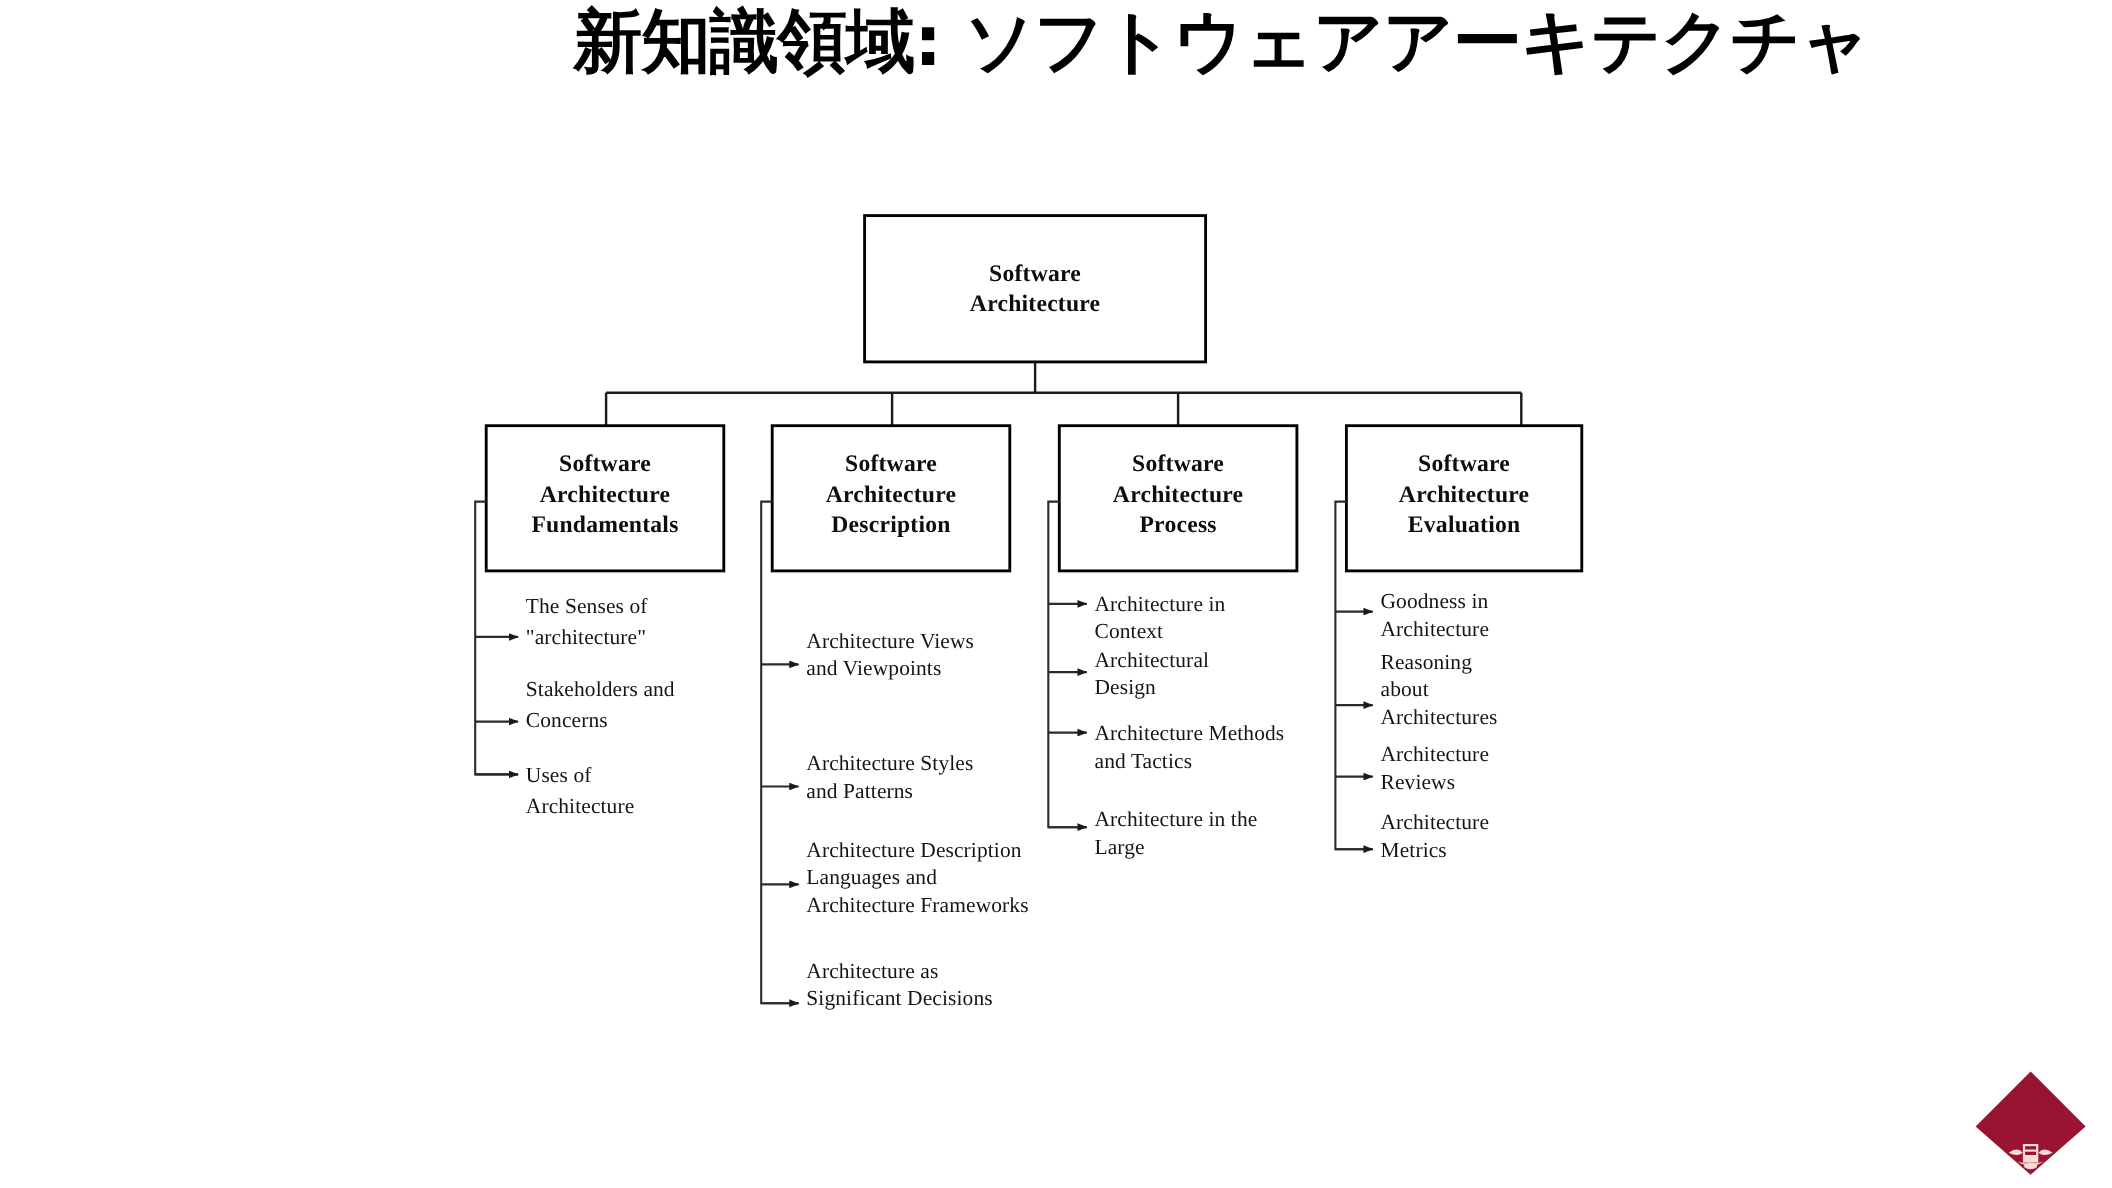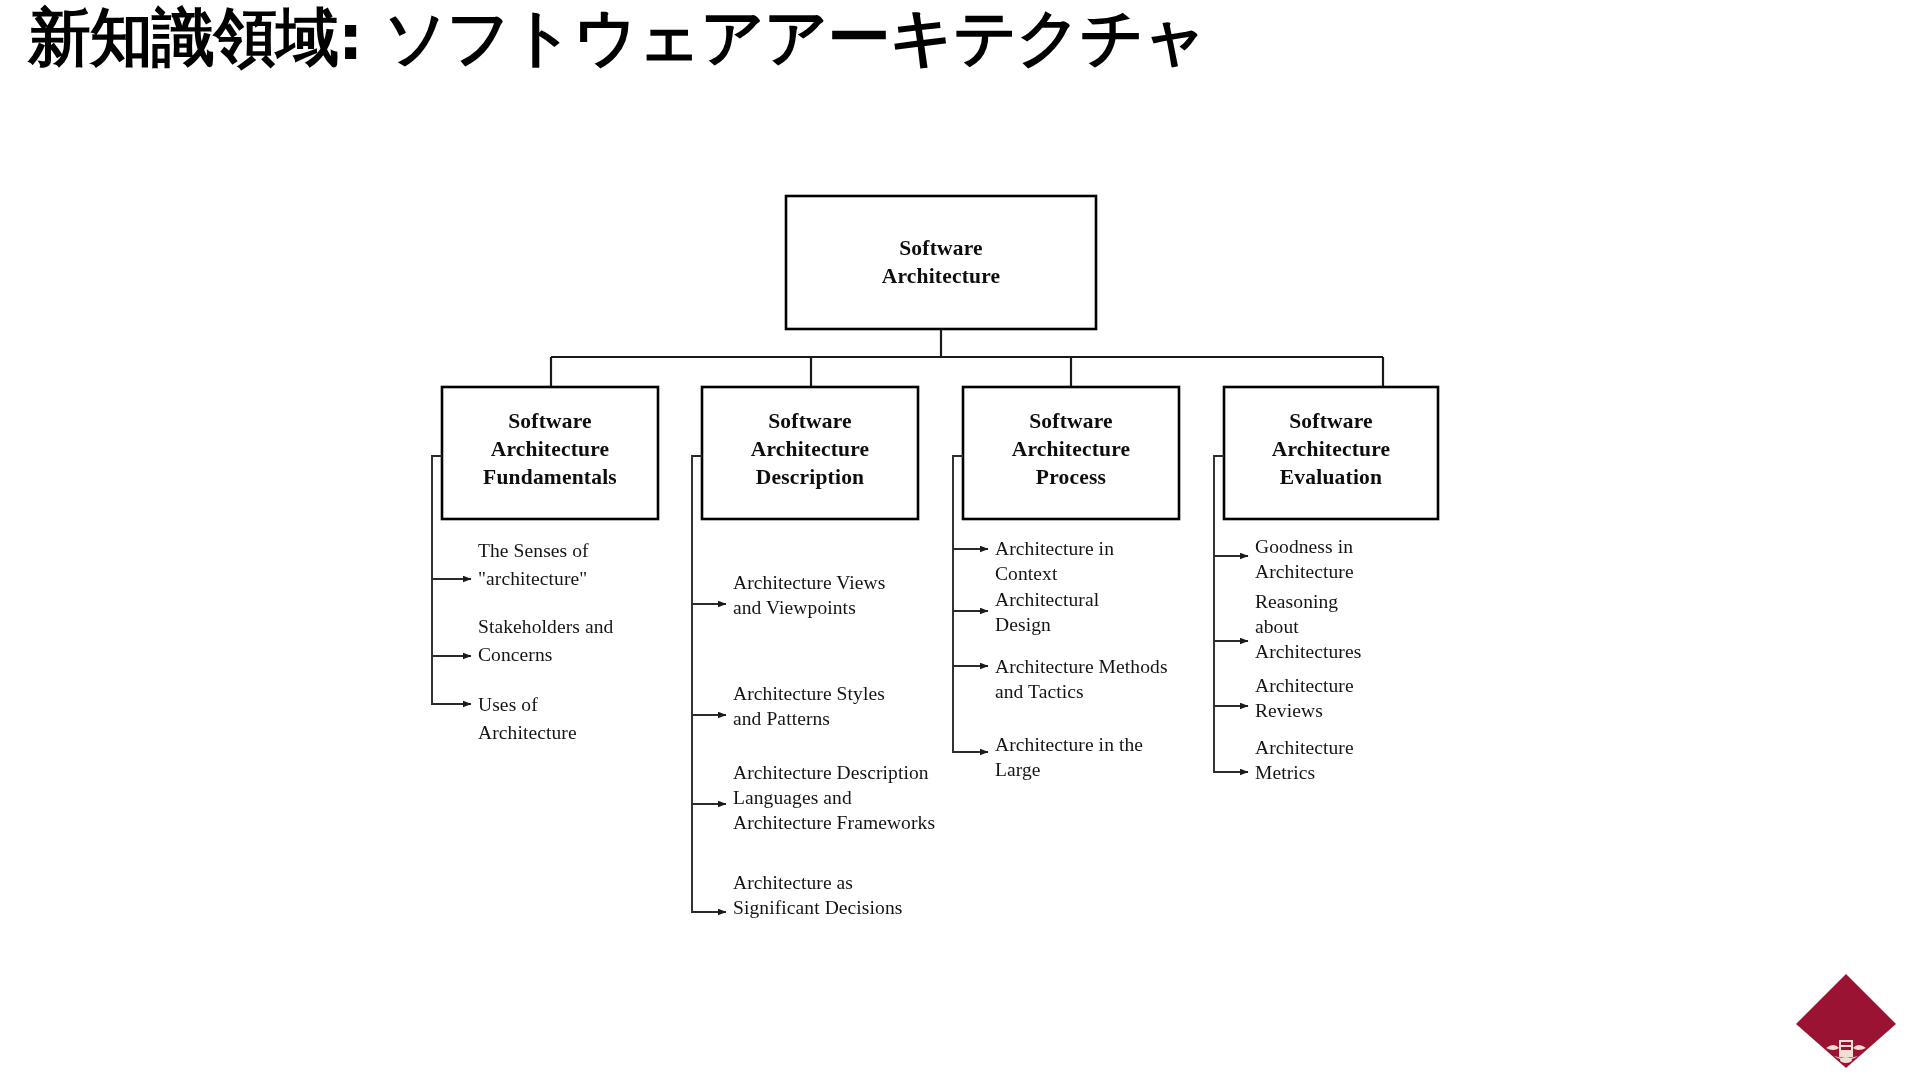--- a/index.html
+++ b/index.html
@@ -14,29 +14,28 @@
     overflow: hidden;
     font-family: "Liberation Serif", "DejaVu Serif", serif;
   }
 
   
   #slide-title {
     position: absolute;
     left: 0;
     top: 4px;
     width: 1700px;
-    text-align: left;
+    text-align: right;
     font-family: "DejaVu Sans", "Liberation Sans", sans-serif;
     font-weight: 700;
     font-size: 63px;
     line-height: 1.08;
     letter-spacing: -1px;
     color: #000000;
     white-space: nowrap;
-    padding-left: 28px;
   }
 
   
   #diagram {
     position: absolute;
     left: 0;
     top: 4px;
     width: 1920px;
     height: 1080px;
   }

